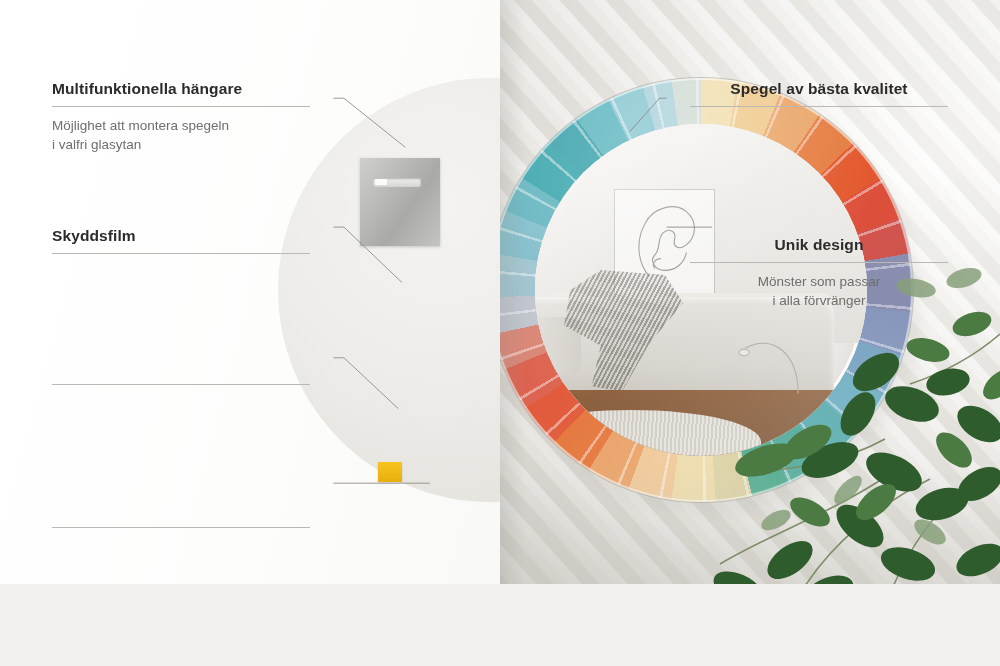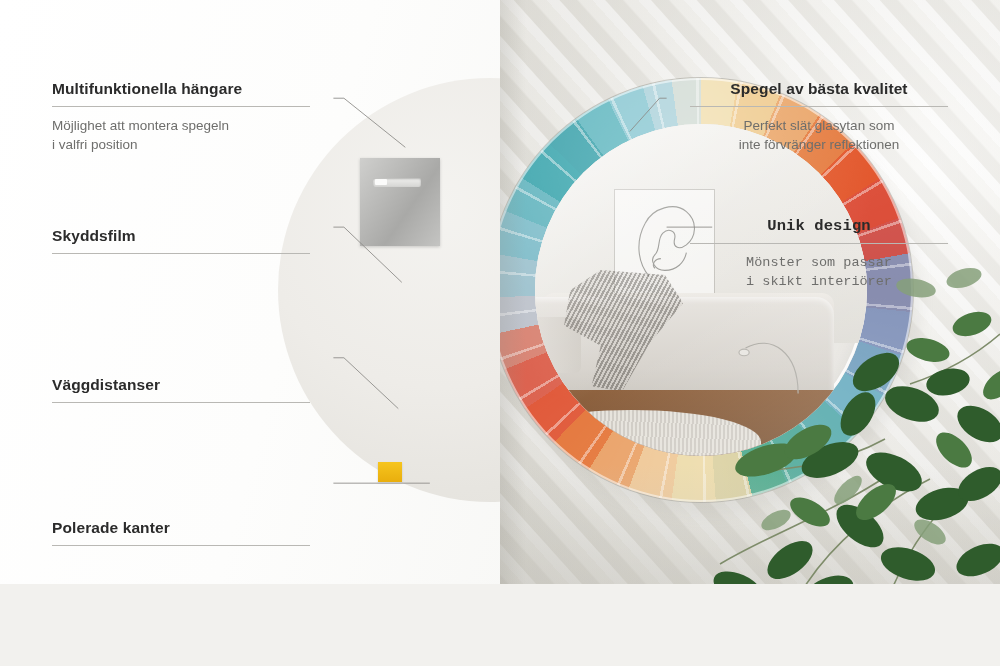--- a/index.html
+++ b/index.html
@@ -222,21 +222,21 @@
   .callout.left { left:52px; text-align:left; }
   .callout.right { text-align:center; }
   .callout.left .rule { width:258px; }
   .callout.right .rule { width:258px; margin-left:auto; }
 
   .c1 { top:80px; }
   .c2 { top:227px; }
   .c3 { top:376px; }
   .c4 { top:519px; }
   .r1 { right:52px; top:80px; }
-  .r2 { right:52px; top:217px;font-family:Liberation Mono, monospace; }
+  .r2 { right:52px; top:236px; }
 
   
   .leaders { position:absolute; inset:0; pointer-events:none; }
   .leaders svg { width:100%; height:100%; display:block; }
 </style>
 </head>
 <body>
 
 <div id="stage">
 
@@ -352,45 +352,41 @@
 
         <path d="M690 259 L742 259"></path>
       </g>
     </svg>
   </div>
 
   <div class="callout left c1">
     <div class="title">Multifunktionella hängare</div>
     <div class="rule"></div>
     <div class="desc">Möjlighet att montera spegeln
-i valfri position</div>
+i valfri glasytan</div>
   </div>
 
   <div class="callout left c2">
     <div class="title">Skyddsfilm</div>
     <div class="rule"></div>
   </div>
 
   <div class="callout left c3">
-    <div class="title">Väggdistanser</div>
     <div class="rule"></div>
   </div>
 
   <div class="callout left c4">
-    <div class="title">Polerade kanter</div>
     <div class="rule"></div>
   </div>
 
   <div class="callout right r1">
     <div class="title">Spegel av bästa kvalitet</div>
     <div class="rule"></div>
-    <div class="desc">Perfekt slät glasytan som
-inte förvränger reflektionen</div>
   </div>
 
   <div class="callout right r2">
     <div class="title">Unik design</div>
     <div class="rule"></div>
     <div class="desc">Mönster som passar
-i skikt interiörer</div>
+i alla förvränger</div>
   </div>
 
 </div>
 
 </body></html>

